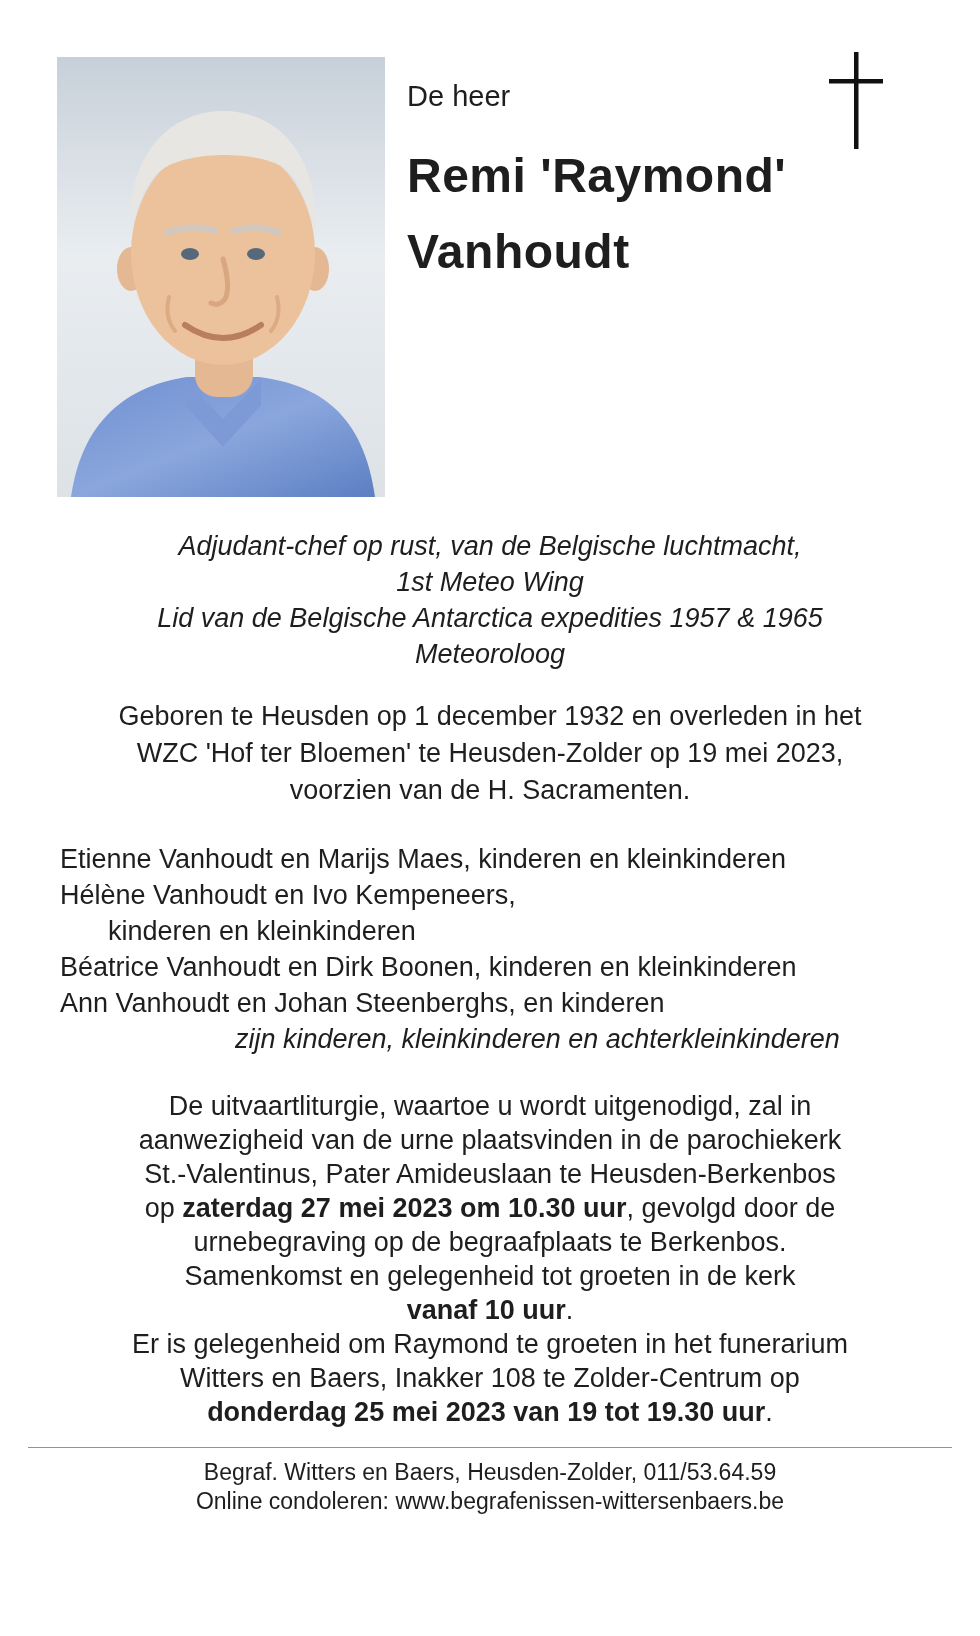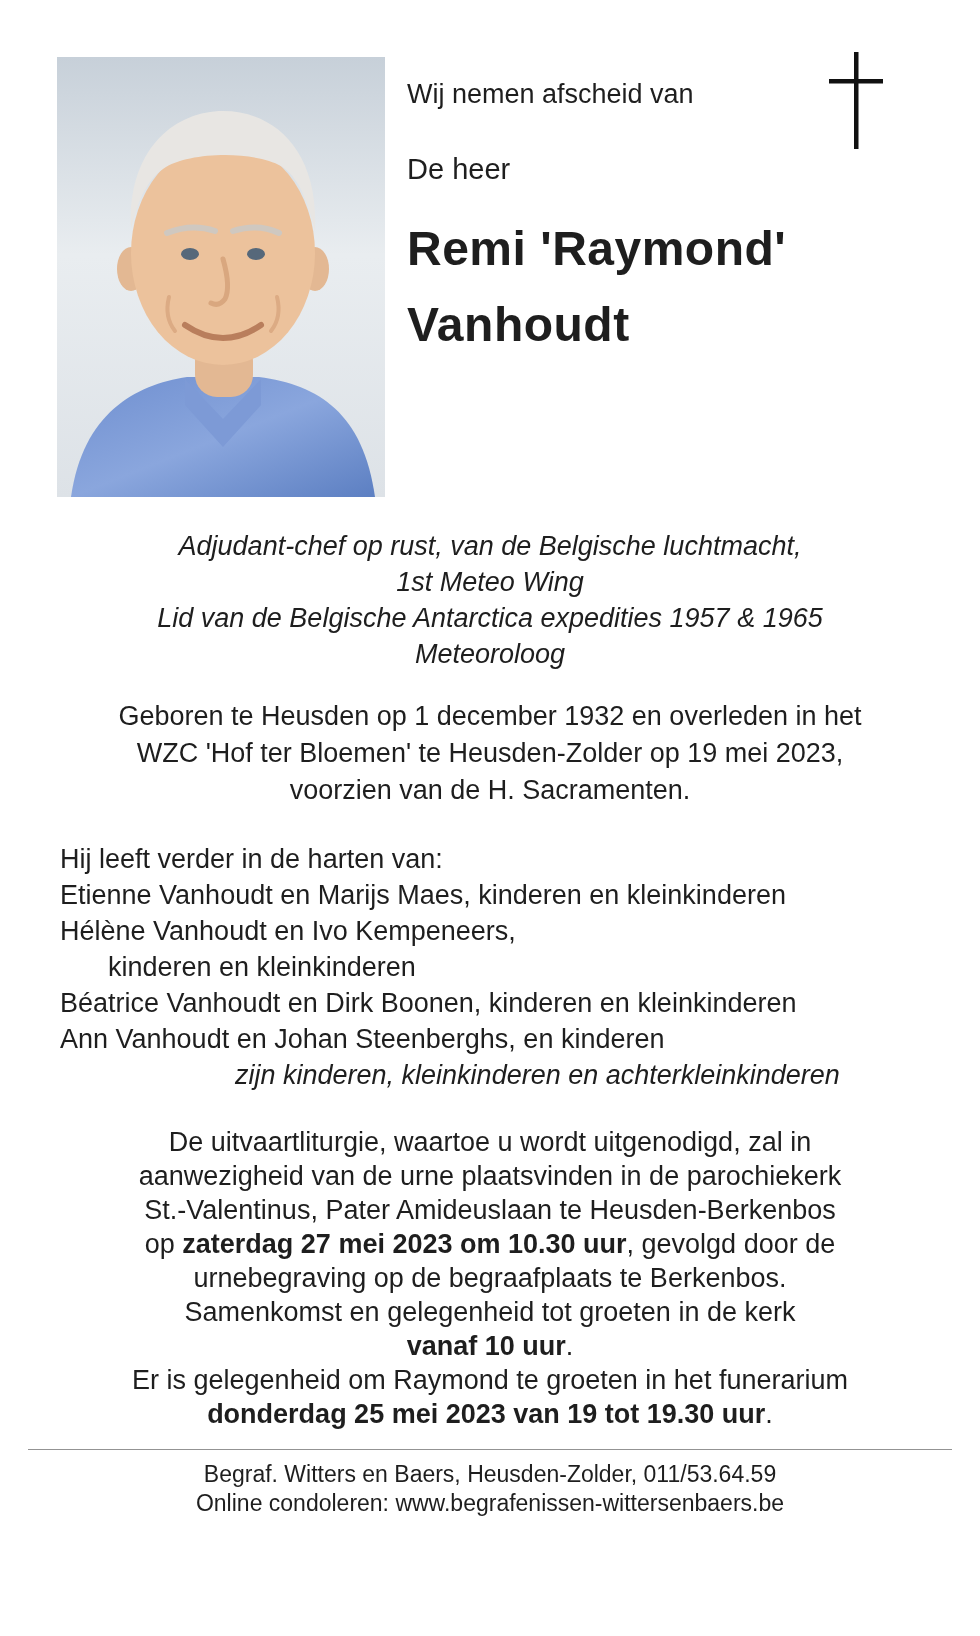--- a/index.html
+++ b/index.html
@@ -135,21 +135,20 @@
   </div>
 
   <div class="cross">
     <svg viewBox="0 0 64 100" width="64" height="100" xmlns="http://www.w3.org/2000/svg">
       <rect x="30" y="0" width="4.5" height="97" fill="#111111"></rect>
       <rect x="5" y="27" width="54" height="4.5" fill="#111111"></rect>
     </svg>
   </div>
 
   <div class="header-text">
-    <p class="intro">Wij nemen afscheid van</p>
     <p class="salutation">De heer</p>
     <h1 class="name">
       <span class="name-line">Remi 'Raymond'</span>
       <span class="name-line">Vanhoudt</span>
     </h1>
   </div>
 
   <div class="content">
 
     <div class="italic-block center">
@@ -159,38 +158,38 @@
       <p>Meteoroloog</p>
     </div>
 
     <div class="life-block center">
       <p>Geboren te Heusden op 1 december 1932 en overleden in het</p>
       <p>WZC 'Hof ter Bloemen' te Heusden-Zolder op 19 mei 2023,</p>
       <p>voorzien van de H. Sacramenten.</p>
     </div>
 
     <div class="family-block">
-      <p>Hij leeft verder in de harten van:</p>
       <p>Etienne Vanhoudt en Marijs Maes, kinderen en kleinkinderen</p>
       <p>Hélène Vanhoudt en Ivo Kempeneers,</p>
       <p class="indent-1">kinderen en kleinkinderen</p>
       <p>Béatrice Vanhoudt en Dirk Boonen, kinderen en kleinkinderen</p>
       <p>Ann Vanhoudt en Johan Steenberghs, en kinderen</p>
       <p class="family-closing">zijn kinderen, kleinkinderen en achterkleinkinderen</p>
     </div>
 
     <div class="ceremony-block center">
       <p>De uitvaartliturgie, waartoe u wordt uitgenodigd, zal in</p>
       <p>aanwezigheid van de urne plaatsvinden in de parochiekerk</p>
       <p>St.-Valentinus, Pater Amideuslaan te Heusden-Berkenbos</p>
       <p><span>op </span><span class="b">zaterdag 27 mei 2023 om 10.30 uur</span><span>, gevolgd door de</span></p>
       <p>urnebegraving op de begraafplaats te Berkenbos.</p>
       <p>Samenkomst en gelegenheid tot groeten in de kerk</p>
       <p><span class="b">vanaf 10 uur</span><span>.</span></p>
       <p>Er is gelegenheid om Raymond te groeten in het funerarium</p>
+      <p>Witters en Baers, Inakker 108 te Zolder-Centrum op</p>
       <p><span class="b">donderdag 25 mei 2023 van 19 tot 19.30 uur</span><span>.</span></p>
     </div>
 
     <hr class="divider">
 
     <div class="footer-block center">
       <p>Begraf. Witters en Baers, Heusden-Zolder, 011/53.64.59</p>
       <p>Online condoleren: www.begrafenissen-wittersenbaers.be</p>
     </div>
 

